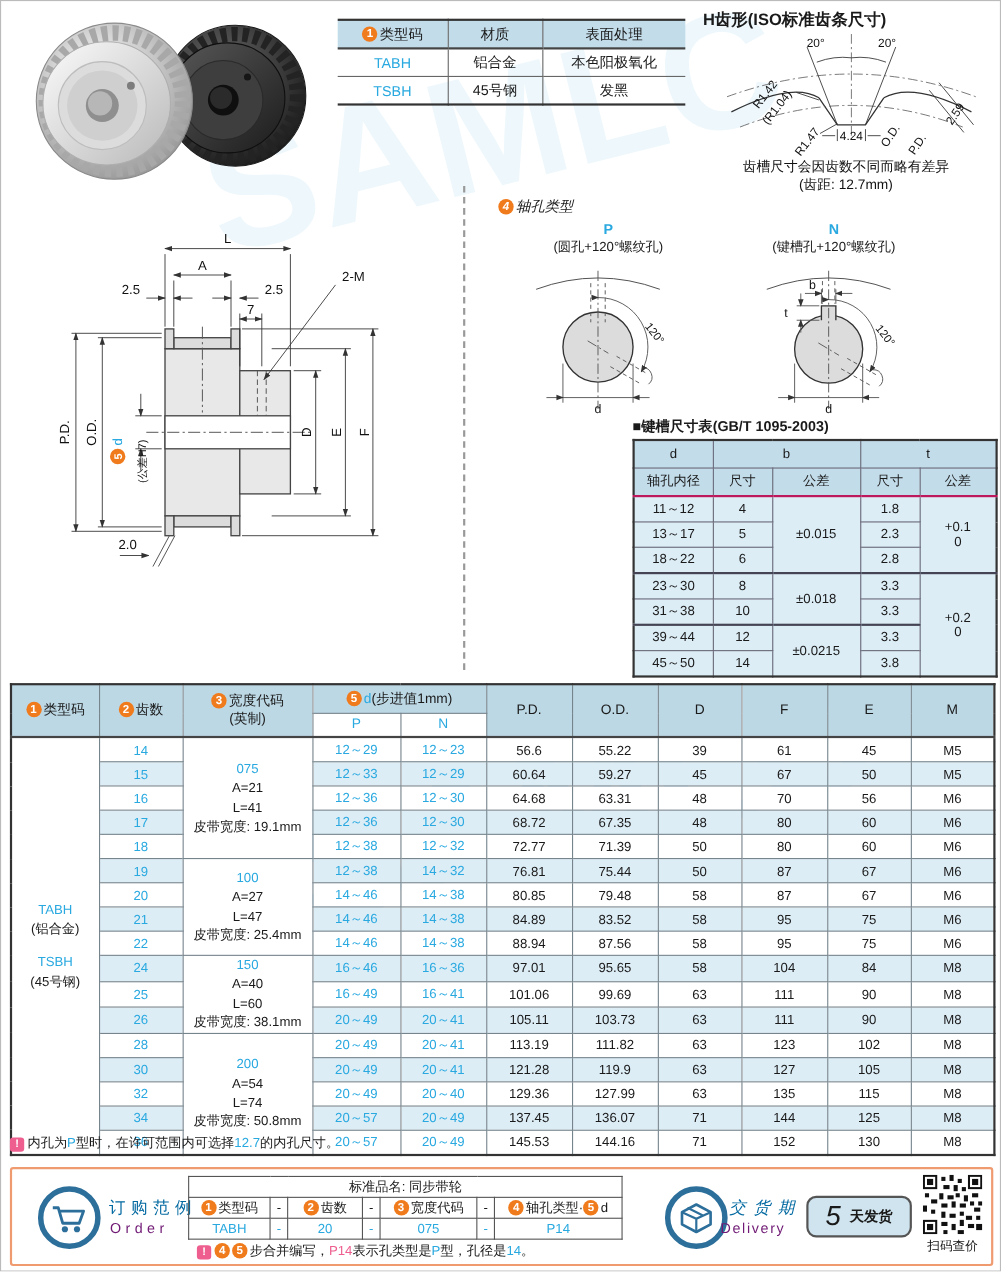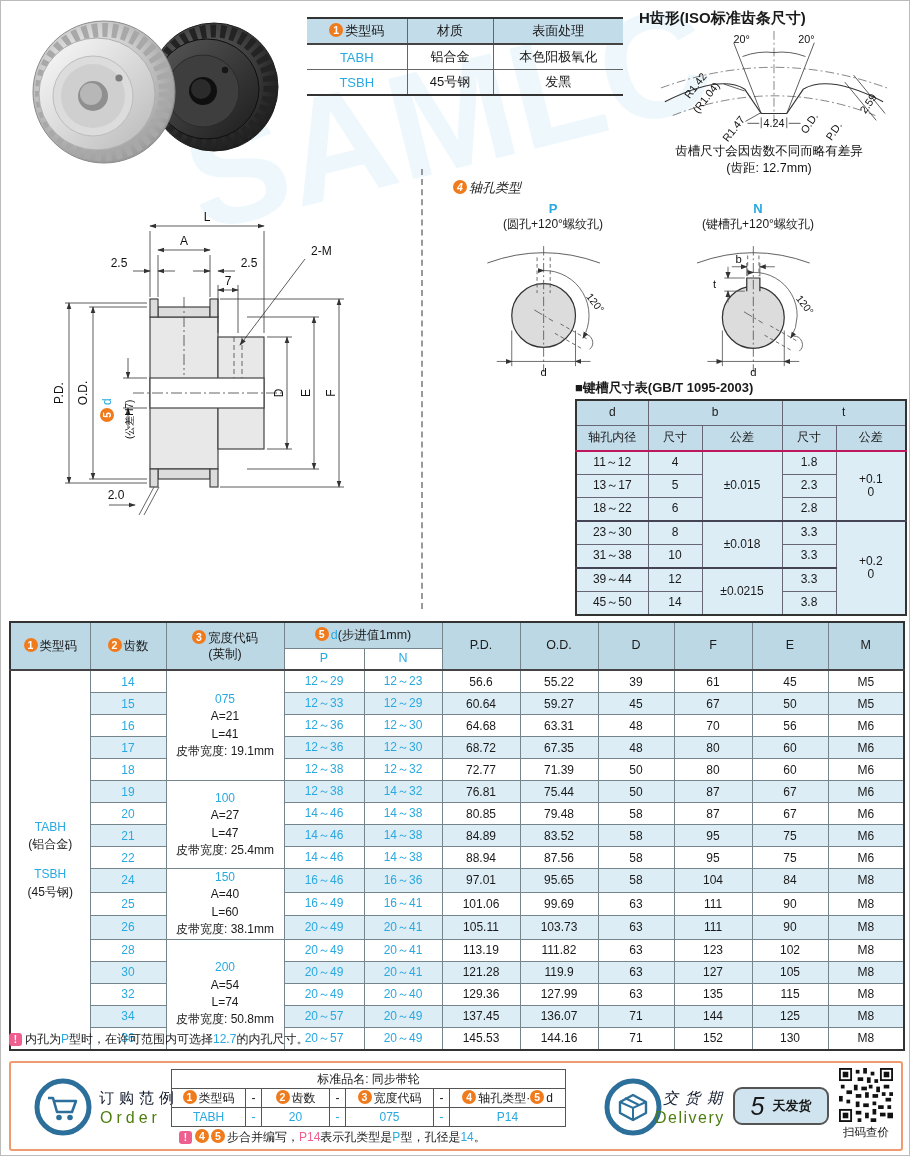--- a/index.html
+++ b/index.html
@@ -42,22 +42,22 @@
   .main-table thead{border-bottom:2px solid #444;}
   .main-table tbody td{height:21px;background:#fff;}
   .main-table tbody tr.alt td{background:#ddedf6;}
   .main-table td.merge{background:#fff !important;vertical-align:middle;}
   .main-table td.merge div{line-height:1.45;}
   .main-table .sp{height:13px;}
   
   .footnotes{display:flex;gap:28px;font-size:12px;align-items:center;}
   
   .obox{border:2px solid #f09a70;border-radius:3px;box-sizing:border-box;}
-  .icon-label-cn{font-size:15px;letter-spacing:5px;color:#0f172a;}
-  .icon-label-en{font-size:16px;letter-spacing:4px;color:#4d7c0f;}
+  .icon-label-cn{font-size:15px;letter-spacing:5px;color:#0369a1;}
+  .icon-label-en{font-size:13px;letter-spacing:4px;color:#701a75;}
   .ordtab{border-collapse:collapse;table-layout:fixed;width:394px;font-size:12px;text-align:center;border:1.5px solid #444;}
   .ordtab td{border:1px solid #555;height:18px;padding:0;}
   .ord-note{font-size:12px;}
   .dbadge{display:flex;align-items:center;justify-content:center;gap:8px;width:92px;height:34px;
           background:#cfe4ee;border:2px solid #555;border-radius:9px;}
   .dbadge .num{font-size:25px;font-style:italic;line-height:1;}
   .dbadge .unit{font-size:13px;font-weight:bold;}
   .qr-label{font-size:11.5px;text-align:center;}
   svg text{font-family:"Liberation Sans","DejaVu Sans",sans-serif;}
 </style>

